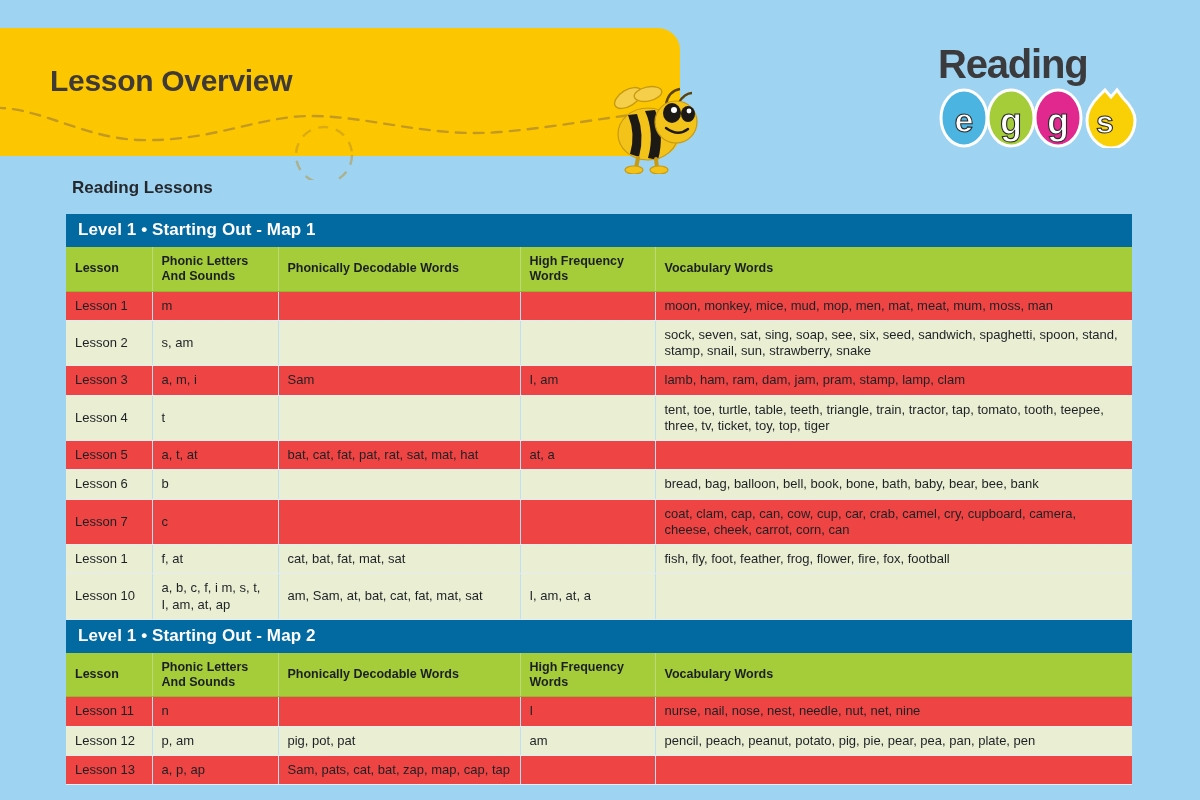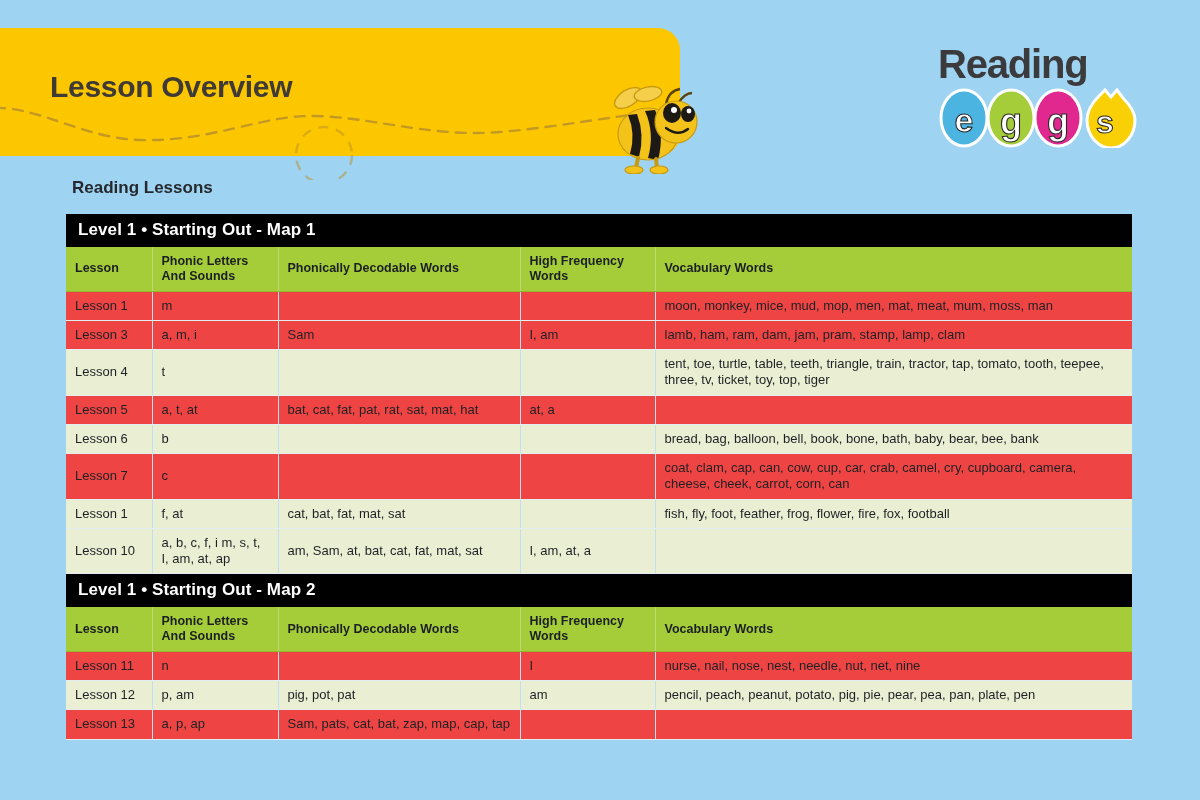--- a/index.html
+++ b/index.html
@@ -26,21 +26,21 @@
   #banner {
     position: absolute;
     inset: 0;
     background: #fdc700;
     border-top-right-radius: 22px;
     border-bottom-right-radius: 22px;
   }
   #banner-title {
     position: absolute;
     left: 90px;
-    top: 42px;
+    top: 36px;
     font-size: 30px;
     font-weight: bold;
     color: #3f3a36;
     letter-spacing: -0.3px;
   }
   #bee-trail {
     position: absolute;
     left: -40px;
     top: 20px;
     width: 700px;
@@ -98,21 +98,21 @@
     width: 1066px;
     table-layout: fixed;
   }
   table.lt col.c-lesson  { width: 86px; }
   table.lt col.c-phonic  { width: 126px; }
   table.lt col.c-decode  { width: 242px; }
   table.lt col.c-hifreq  { width: 135px; }
   table.lt col.c-vocab   { width: 477px; }
 
   tr.band-row td {
-    background: #000000;
+    background: #0369a1;
     color: #ffffff;
     font-size: 17px;
     font-weight: bold;
     padding: 6px 12px 7px 12px;
     letter-spacing: 0.1px;
     border: none;
   }
   tr.head-row td {
     background: #a4cd39;
     color: #1c1f22;
@@ -226,20 +226,27 @@
           <td>High Frequency Words</td>
           <td>Vocabulary Words</td>
         </tr>
         <tr class="data-row odd">
           <td class="col-lesson">Lesson 1</td>
           <td class="col-phonic">m</td>
           <td class="col-decodable"></td>
           <td class="col-high-frequency"></td>
           <td class="col-vocabulary">moon, monkey, mice, mud, mop, men, mat, meat, mum, moss, man</td>
         </tr>
+        <tr class="data-row even">
+          <td class="col-lesson">Lesson 2</td>
+          <td class="col-phonic">s, am</td>
+          <td class="col-decodable"></td>
+          <td class="col-high-frequency"></td>
+          <td class="col-vocabulary">sock, seven, sat, sing, soap, see, six, seed, sandwich, spaghetti, spoon, stand, stamp, snail, sun, strawberry, snake</td>
+        </tr>
         <tr class="data-row odd">
           <td class="col-lesson">Lesson 3</td>
           <td class="col-phonic">a, m, i</td>
           <td class="col-decodable">Sam</td>
           <td class="col-high-frequency">I, am</td>
           <td class="col-vocabulary">lamb, ham, ram, dam, jam, pram, stamp, lamp, clam</td>
         </tr>
         <tr class="data-row even">
           <td class="col-lesson">Lesson 4</td>
           <td class="col-phonic">t</td>

